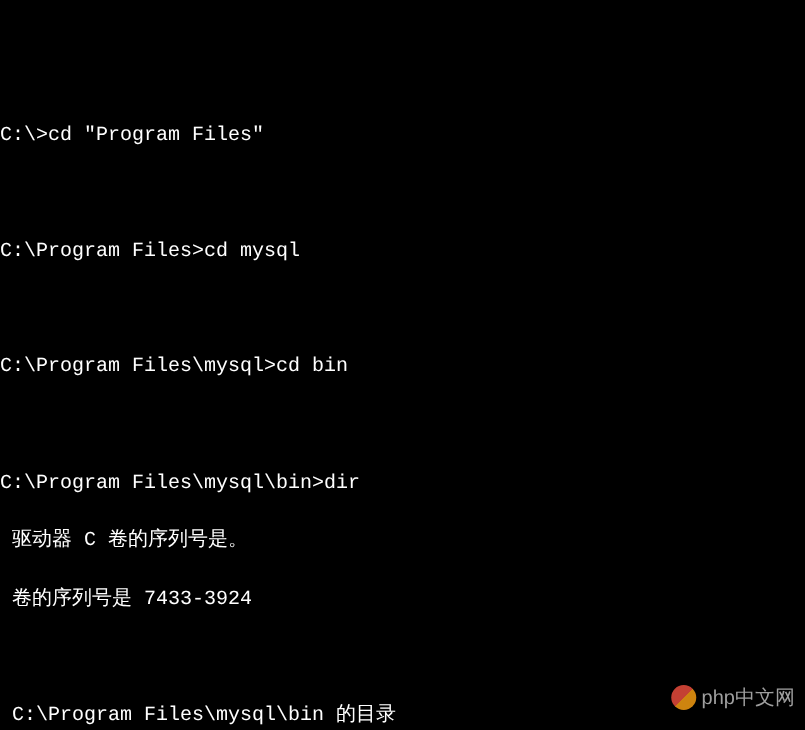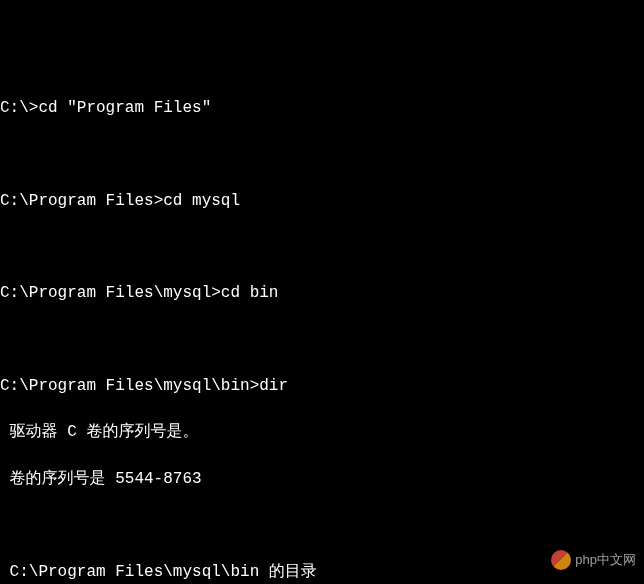--- a/index.html
+++ b/index.html
@@ -32,39 +32,39 @@
       opacity: 0.85;
     }
     .wm-logo {
       width: 20px;
       height: 20px;
       border-radius: 50%;
       background: linear-gradient(135deg, #e74c3c 50%, #f39c12 50%);
       display: inline-block;
     }
     .wm-text {
-      font-size: 13px;
+      font-size: 16px;
       color: #bbb;
       font-family: sans-serif;
     }
   </style>
 </head>
 <body>
 
 
 
 <span class="line"><span>C:\&gt;</span><span>cd "Program Files"</span></span>
 <span class="line"> </span>
 <span class="line"><span>C:\Program Files&gt;</span><span>cd mysql</span></span>
 <span class="line"> </span>
 <span class="line"><span>C:\Program Files\mysql&gt;</span><span>cd bin</span></span>
 <span class="line"> </span>
 <span class="line"><span>C:\Program Files\mysql\bin&gt;</span><span>dir</span></span>
 <span class="line"> 驱动器 C 卷的序列号是。</span>
-<span class="line"> 卷的序列号是 5544-8763</span>
+<span class="line"> 卷的序列号是 7433-3924</span>
 <span class="line"> </span>
 <span class="line"> C:\Program Files\mysql\bin 的目录</span>
 
 
 
 
 
 
 
 

